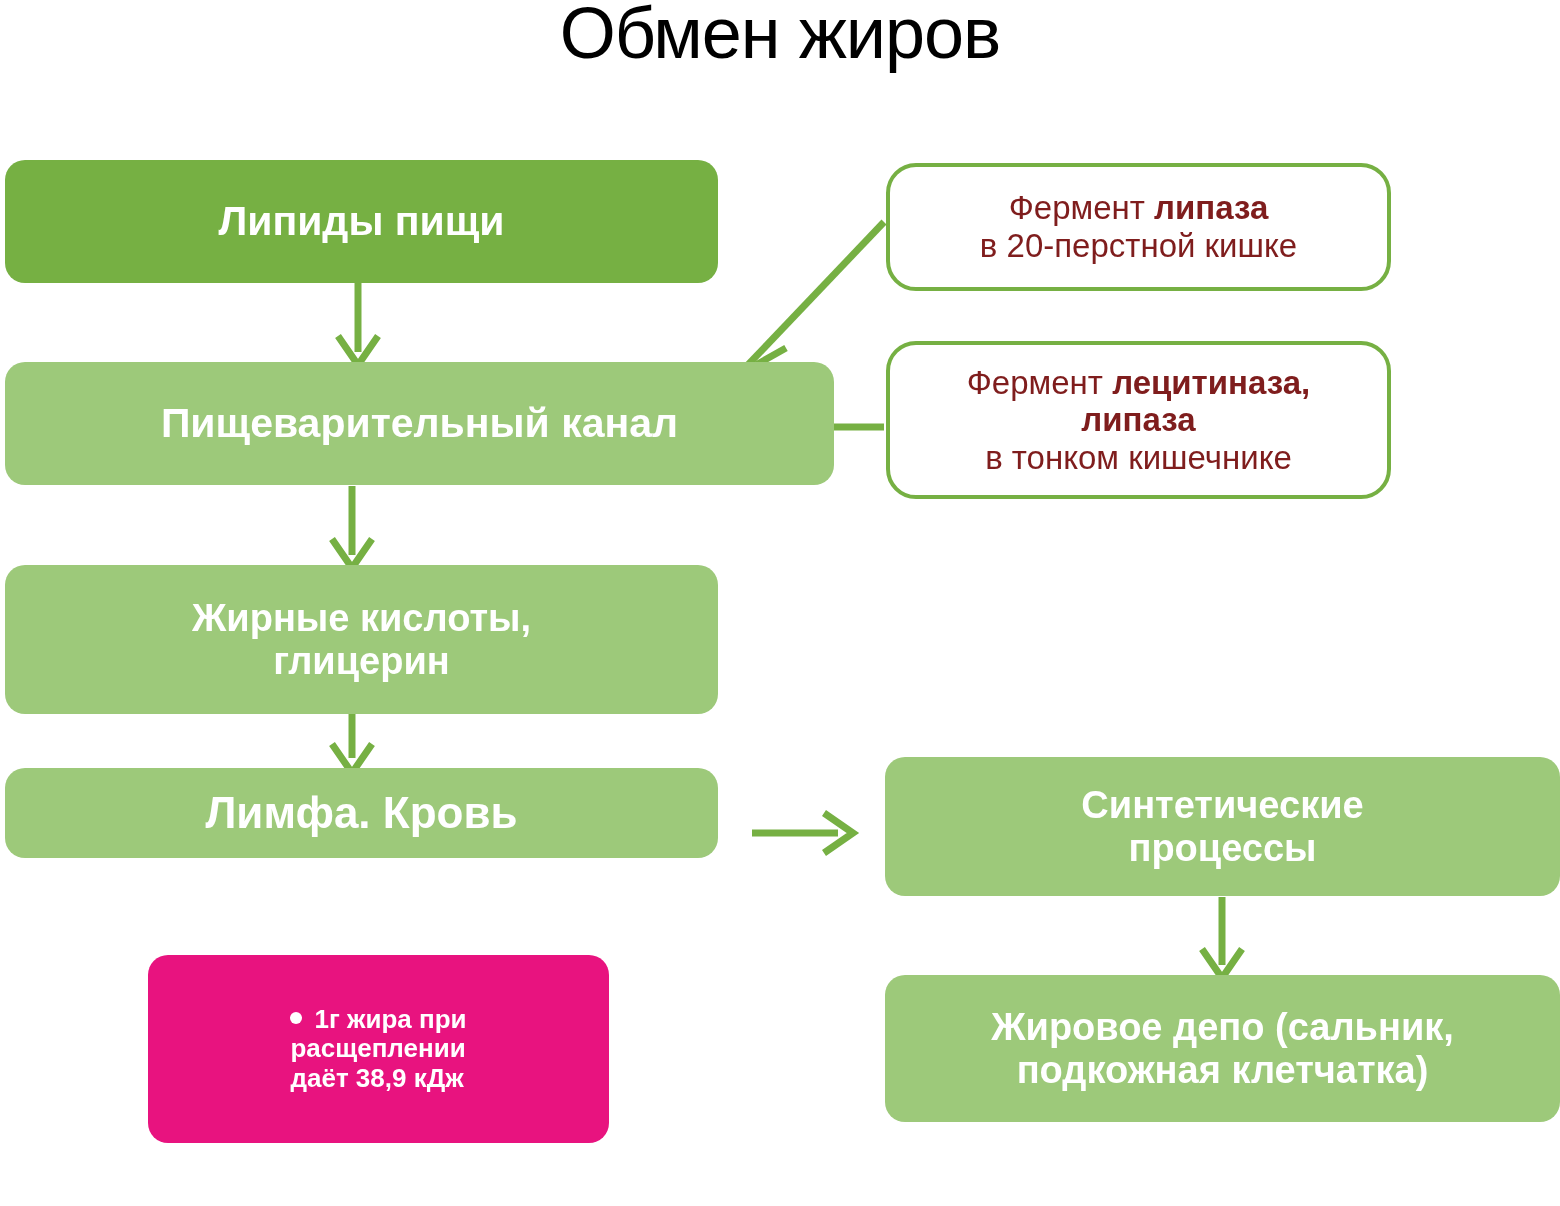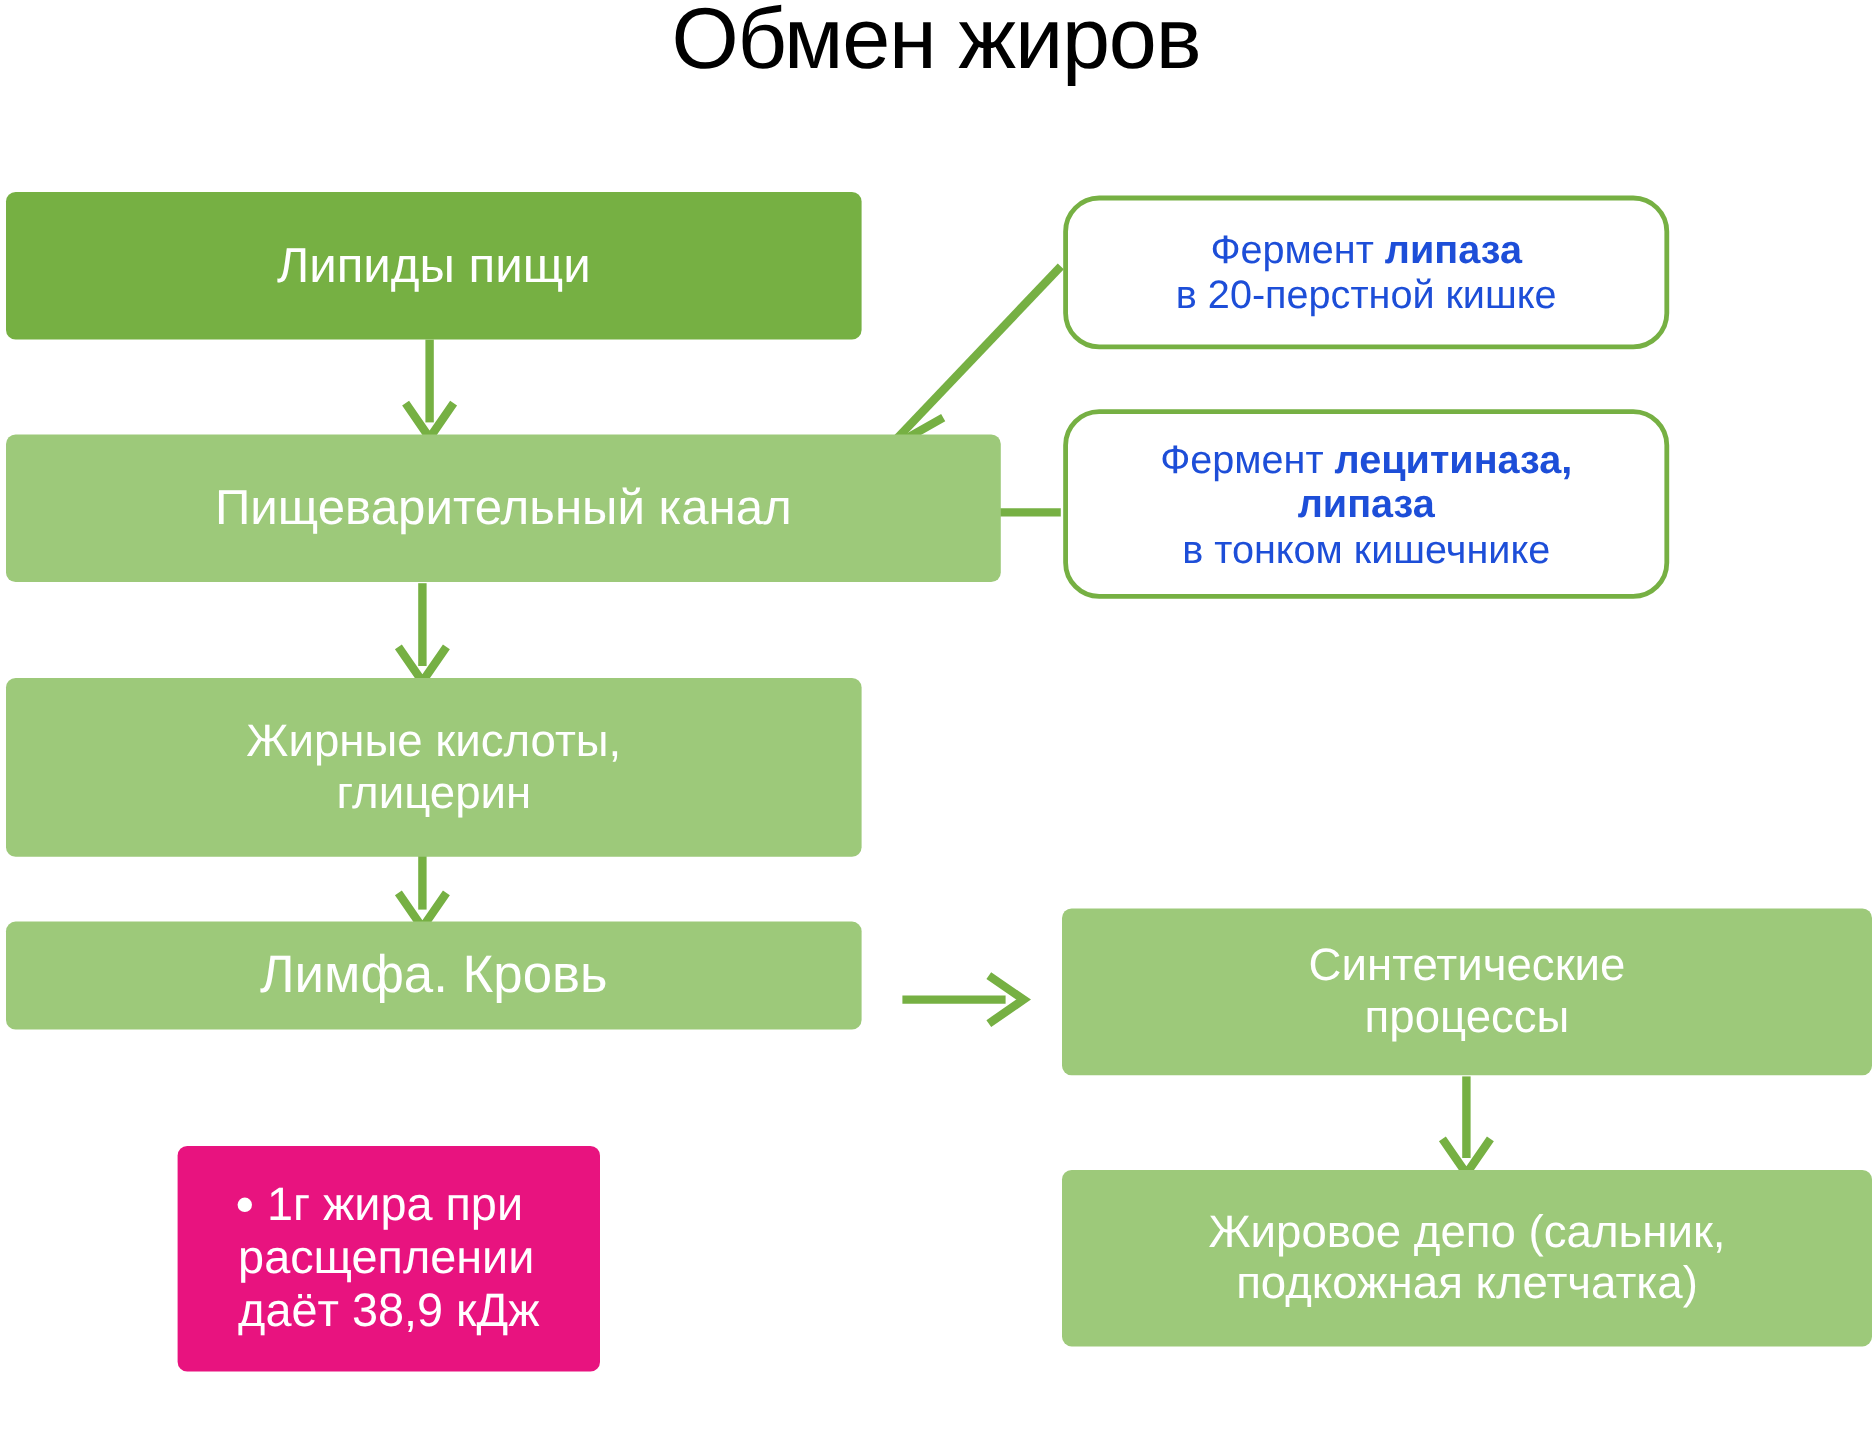--- a/index.html
+++ b/index.html
@@ -27,58 +27,58 @@
     font-weight: 400;
     color: #000000;
     letter-spacing: -1px;
     white-space: nowrap;
   }
 
   
   .box {
     position: absolute;
     box-sizing: border-box;
-    border-radius: 8px;
+    border-radius: 20px;
     display: flex;
     align-items: center;
     justify-content: center;
     text-align: center;
     color: #ffffff;
-    font-weight: 400;
+    font-weight: 700;
     line-height: 1.12;
     padding: 4px 14px;
   }
   .box.dark   { background: #76b043; }
   .box.light  { background: #9dc97a; }
   .box.pink   { background: #e8137f; }
 
   
   .obox {
     position: absolute;
     box-sizing: border-box;
     border: 4px solid #76b043;
     border-radius: 30px;
     background: #ffffff;
     display: flex;
     align-items: center;
     justify-content: center;
     text-align: center;
-    color: #1d4ed8;
+    color: #7f1d1d;
     font-weight: 400;
     line-height: 1.14;
     padding: 4px 0;
   }
   .obox b { font-weight: 700; }
 
   
   #box-lipids            { left: 5px;   top: 160px;  width: 713px;  height: 123px; font-size: 41px; }
   #box-digestive-canal   { left: 5px;   top: 362px;  width: 829px;  height: 123px; font-size: 41px; }
   #box-fatty-acids       { left: 5px;   top: 565px;  width: 713px;  height: 149px; font-size: 38px; }
   #box-lymph-blood       { left: 5px;   top: 768px;  width: 713px;  height: 90px; font-size: 44px; }
-  #box-energy            { left: 148px; top: 955px;  width: 352px;  height: 188px; font-size: 39px; padding: 0 18px; }
+  #box-energy            { left: 148px; top: 955px;  width: 461px;  height: 188px; font-size: 26px; padding: 0 18px; }
 
   #obox-lipase           { left: 886px; top: 163px;  width: 505px; height: 128px; font-size: 33px; }
   #obox-lecithinase      { left: 886px; top: 341px;  width: 505px; height: 158px; font-size: 33px; }
 
   #box-cell              { left: 885px; top: 613px;  width: 675px;  height: 118px; font-size: 38px; }
   #box-synthetic         { left: 885px; top: 757px;  width: 675px;  height: 139px; font-size: 38px; }
   #box-fat-depot         { left: 885px; top: 975px;  width: 675px;  height: 147px; font-size: 38px; }
 
   
   #box-cell .boxtext { transform: translateX(25px); }

